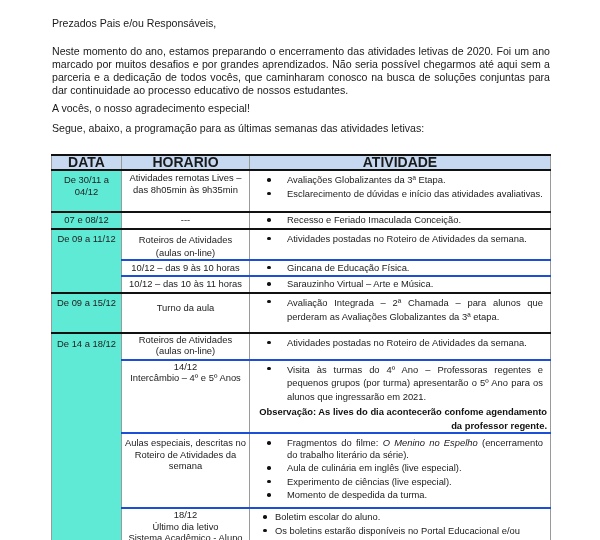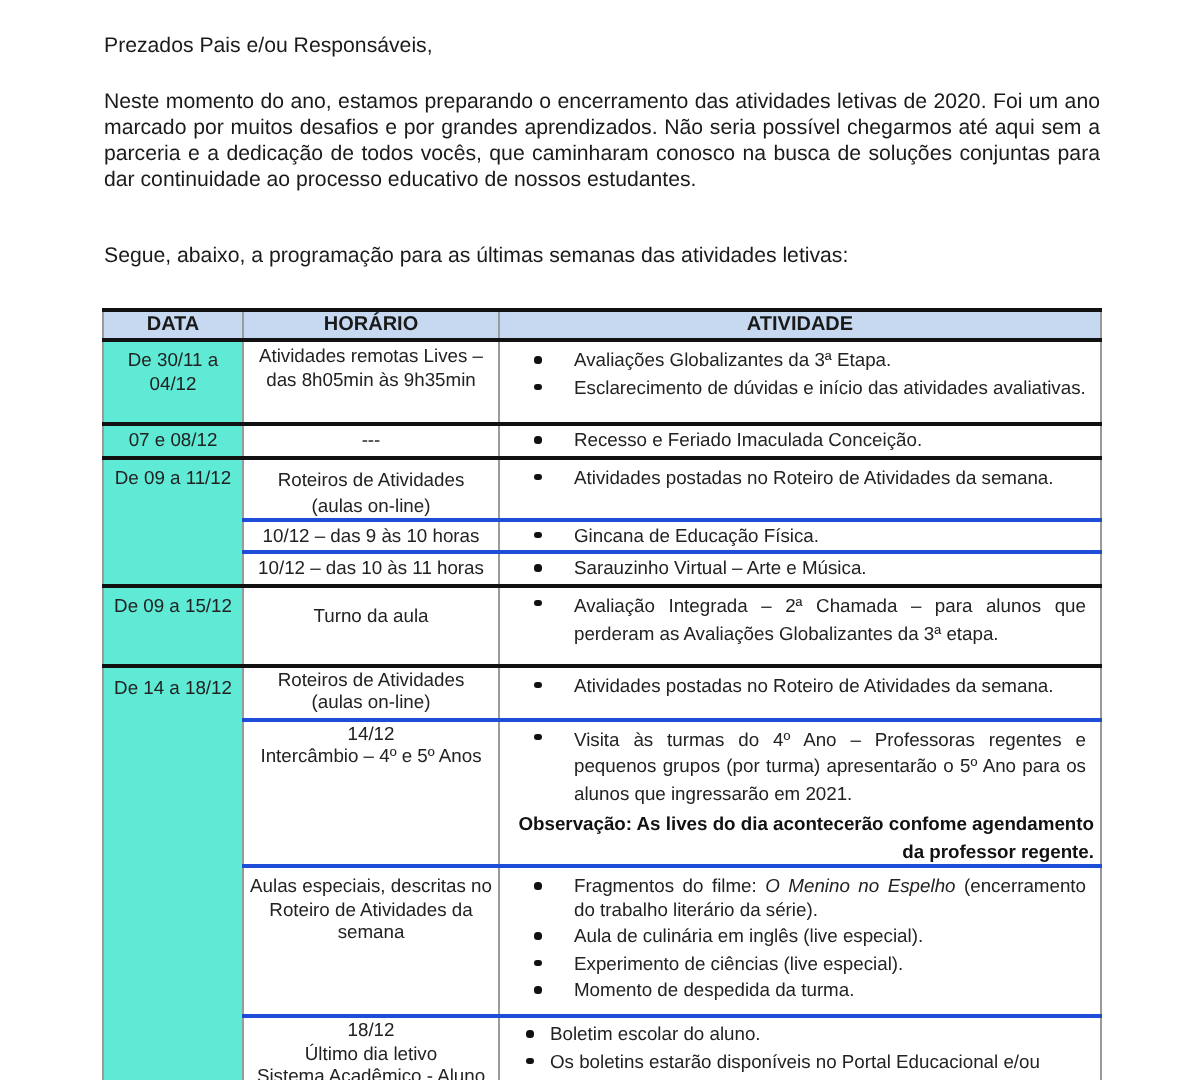--- a/index.html
+++ b/index.html
@@ -19,21 +19,21 @@
 
     table.sched {
       position: absolute; left: 51px; top: 154px; width: 499px;
       border-collapse: collapse; table-layout: fixed;
       font-size: 9.4px; line-height: 11.5px;
     }
     table.sched col.c1 { width: 70px; }
     table.sched col.c2 { width: 128px; }
     table.sched col.c3 { width: 301px; }
     table.sched th {
-      background: #c6d9f1; font-weight: bold; font-size: 10px;
+      background: #c6d9f1; font-weight: bold; font-size: 14px;
       height: 13px; padding: 0; text-align: center;
       border-top: 2px solid #111; border-bottom: 2px solid #111;
       border-left: 1px solid #9a9a9a; border-right: 1px solid #9a9a9a;
     }
     table.sched td {
       vertical-align: top; padding: 1px 3px 0 3px;
       border-left: 1px solid #9a9a9a; border-right: 1px solid #9a9a9a;
     }
     td.date { background: #5eead4; text-align: center; color: #222; }
     td.hor { text-align: center; color: #222; }
@@ -51,20 +51,21 @@
     ul.bl.tight li::before { left: -12px; }
     .obs { font-weight: bold; text-align: right; margin: 2px 0 0 -2px; color: #111; }
     em.film { font-style: italic; }
   </style>
 </head>
 <body>
 
 <div class="page">
   <p class="para" id="p-greeting">Prezados Pais e/ou Responsáveis,</p>
   <p class="para" id="p-intro">Neste momento do ano, estamos preparando o encerramento das atividades letivas de 2020. Foi um ano marcado por muitos desafios e por grandes aprendizados. Não seria possível chegarmos até aqui sem a parceria e a dedicação de todos vocês, que caminharam conosco na busca de soluções conjuntas para dar continuidade ao processo educativo de nossos estudantes.</p>
+  <p class="para" id="p-thanks">A vocês, o nosso agradecimento especial!</p>
   <p class="para" id="p-schedule">Segue, abaixo, a programação para as últimas semanas das atividades letivas:</p>
 
   <table class="sched">
     <colgroup>
         <col class="c1">
         <col class="c2">
         <col class="c3">
       </colgroup>
     <thead>
       <tr>

